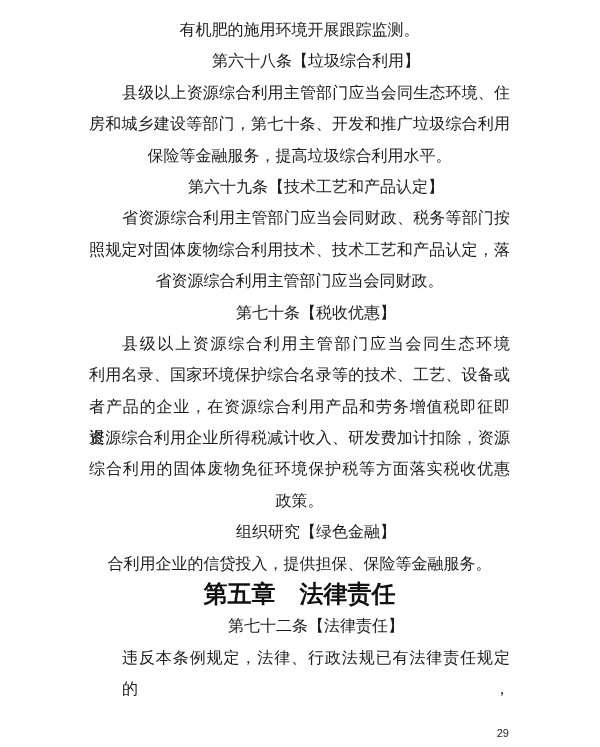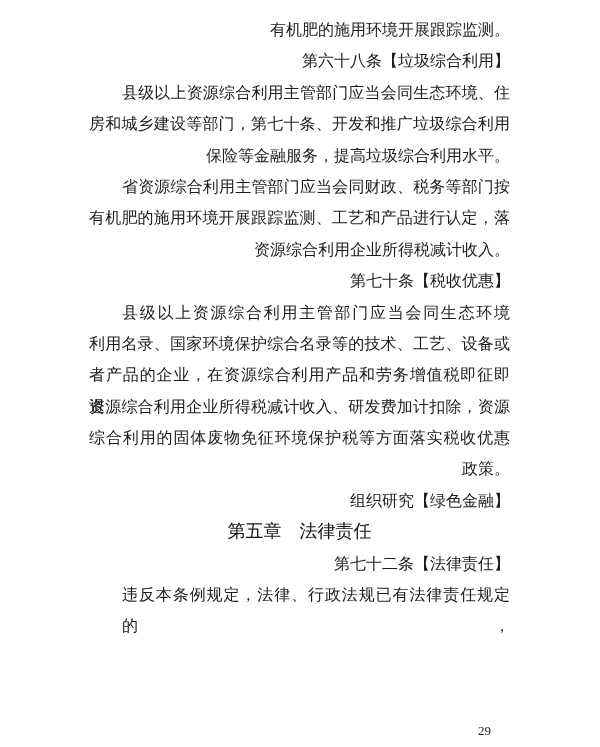--- a/index.html
+++ b/index.html
@@ -19,67 +19,69 @@
     position: absolute;
     left: 89px;
     top: 14px;
     width: 421px;
   }
   .ln {
     height: 31.4px;
     line-height: 31.4px;
     font-size: 16px;
     color: #1c1c1c;
-    text-align: right;
+    text-align: center;
     white-space: normal;
   }
   .ind {
     padding-left: 33px;
   }
   .just {
     text-align: justify;
     text-align-last: justify;
     -moz-text-align-last: justify;
   }
   .chapter {
     text-align: center;
     text-align-last: center;
-    font-weight: normal;
-    font-size: 18px;
+    font-weight: bold;
+    font-size: 24px;
     color: #111111;
     padding-left: 0;
   }
   .pagenum {
     position: absolute;
-    right: 109px;
+    right: 91px;
     bottom: 8px;
-    font-family: Liberation Serif, serif;
-    font-size: 13px;
+    font-family: Liberation Sans, sans-serif;
+    font-size: 11px;
     color: #222222;
   }
 </style>
 </head>
 <body>
 
 <div class="page">
   <div class="textblock">
     <div class="ln">有机肥的施用环境开展跟踪监测。</div>
     <div class="ln ind">第六十八条【垃圾综合利用】</div>
     <div class="ln ind just">县级以上资源综合利用主管部门应当会同生态环境、住</div>
     <div class="ln just">房和城乡建设等部门，第七十条、开发和推广垃圾综合利用</div>
     <div class="ln">保险等金融服务，提高垃圾综合利用水平。</div>
+    <div class="ln ind">第六十九条【技术工艺和产品认定】</div>
     <div class="ln ind just">省资源综合利用主管部门应当会同财政、税务等部门按</div>
-    <div class="ln just">有机肥的施用环境开展跟踪监测、工艺和产品进行认定，落</div>
-    <div class="ln">资源综合利用企业所得税减计收入。</div>
+    <div class="ln just">照规定对固体废物综合利用技术、技术工艺和产品认定，落</div>
+    <div class="ln">省资源综合利用主管部门应当会同财政。</div>
     <div class="ln ind">第七十条【税收优惠】</div>
     <div class="ln ind just">县级以上资源综合利用主管部门应当会同生态环境</div>
     <div class="ln just">利用名录、国家环境保护综合名录等的技术、工艺、设备或</div>
     <div class="ln just">者产品的企业，在资源综合利用产品和劳务增值税即征即退，</div>
     <div class="ln just">资源综合利用企业所得税减计收入、研发费加计扣除，资源</div>
     <div class="ln just">综合利用的固体废物免征环境保护税等方面落实税收优惠</div>
     <div class="ln">政策。</div>
     <div class="ln ind">组织研究【绿色金融】</div>
+    <div class="ln">合利用企业的信贷投入，提供担保、保险等金融服务。</div>
     <div class="ln chapter">第五章　法律责任</div>
     <div class="ln ind">第七十二条【法律责任】</div>
     <div class="ln ind just">违反本条例规定，法律、行政法规已有法律责任规定的，</div>
   </div>
   <div class="pagenum">29</div>
 </div>
 
 </body></html>

